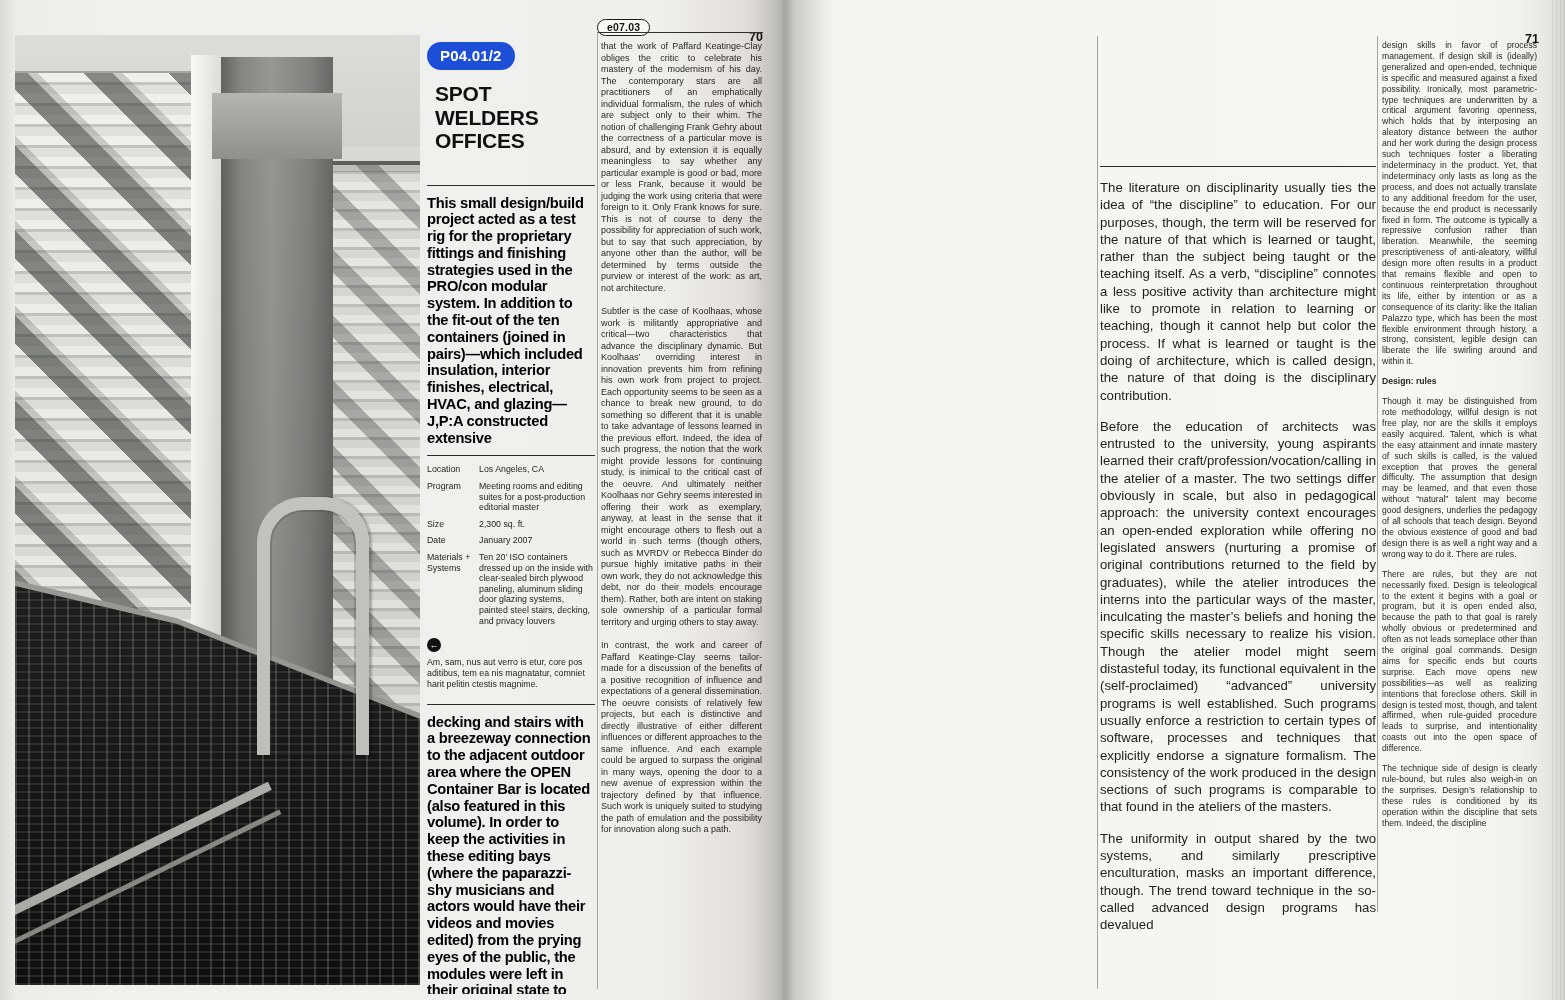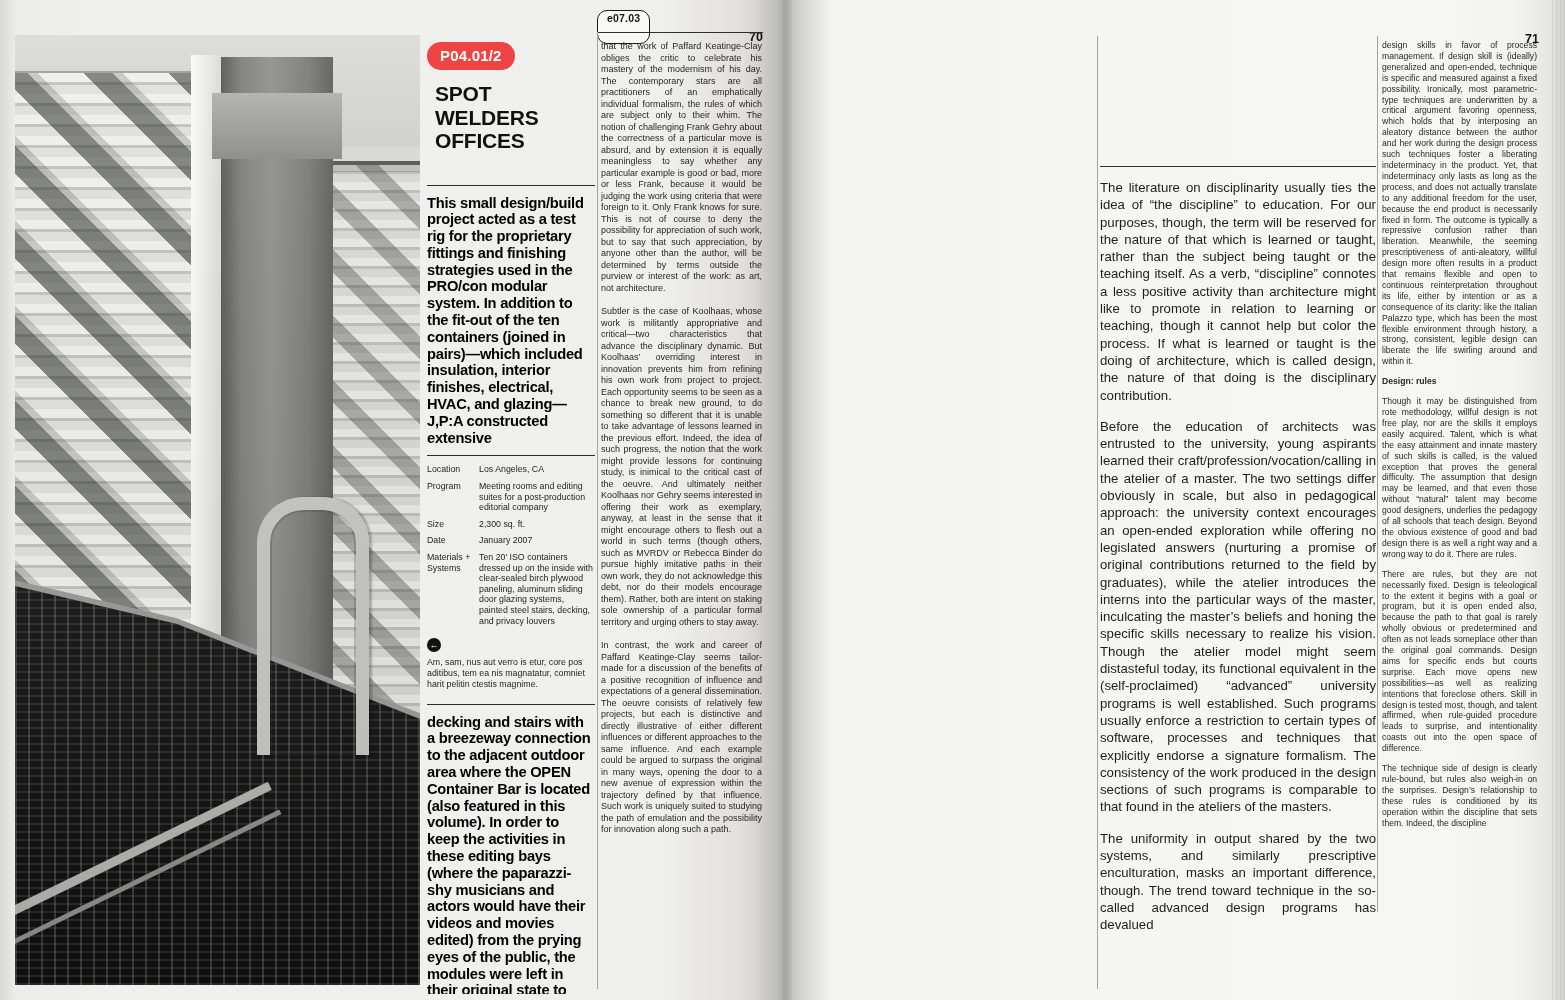--- a/index.html
+++ b/index.html
@@ -33,21 +33,21 @@
   .vrule { position:absolute; width:1px; background:#a3a3a1; }
   .vr-left   { left:597px; top:32px;  height:957px; }
   .vr-main   { left:1097px; top:36px; height:953px; }
   .vr-margin { left:1377px; top:36px; height:876px; }
   .hrule { position:absolute; height:0; border-top:1px solid #2e2e2e; }
   .lp-header-rule { left:597px;  top:32px;  width:166px; }
   .rp-head-rule   { left:1100px; top:166px; width:276px; }
 
   
   .lp-header { position:absolute; left:597px; top:10px; width:166px;
-    display:flex; justify-content:space-between; }
+    display:flex; justify-content:space-between; align-items:center; }
   .badge-outline {
     display:inline-block; border:1.5px solid #1a1a1a; border-radius:10px;
     padding:1px 9px 2px; font-size:10.5px; font-weight:bold; color:#141414;
     background:#f8f8f6; letter-spacing:0.2px;
   }
   .pagenum { font-size:12.5px; font-weight:bold; color:#141414;margin-top:20px; }
   .rp-pagenum { position:absolute; left:1505px; top:12px; width:34px; text-align:right; }
 
   
   .photo { position:absolute; left:15px; top:35px; width:405px; height:950px;
@@ -82,21 +82,21 @@
   .ph-handrail { position:absolute; left:242px; top:462px; width:86px; height:245px;
     border:13px solid #c6c7c3; border-bottom:none; border-radius:46px 46px 0 0;
     box-shadow:inset 0 0 0 2px rgba(55,55,55,0.25), 3px 0 2px rgba(0,0,0,0.25); }
   .ph-stair-rail { position:absolute; left:-30px; top:812px; width:300px; height:9px;
     background:#b3b4b0; transform:rotate(-26deg); box-shadow:0 28px 0 -2px #8d8e8a; }
   .photo::after { content:""; position:absolute; inset:0; pointer-events:none;
     background:linear-gradient(180deg, rgba(255,255,255,0.07), rgba(0,0,0,0.06)); }
 
   
   .info-col { position:absolute; left:427px; top:42px; width:168px; height:952px; overflow:hidden; color:#141414; }
-  .badge-solid { display:inline-block; background:#ef4444; color:#ffffff; font-weight:bold;
+  .badge-solid { display:inline-block; background:#1d4ed8; color:#ffffff; font-weight:bold;
     font-size:15px; padding:5px 13px 6px; border-radius:17px; letter-spacing:0.2px; }
   .project-title { margin:12px 8px 0; font-size:21px; line-height:23.5px; font-weight:bold;
     color:#101010; letter-spacing:-0.2px; }
   .irule { border:0; border-top:1px solid #2b2b2b; margin:0; }
   .irule-1 { margin-top:32px; }
   .irule-2 { margin-top:9px; }
   .irule-3 { margin-top:14px; }
   .intro { margin:9px 0 0; font-weight:bold; font-size:14.7px; line-height:16.8px;
     letter-spacing:-0.25px; color:#000000; }
   .details { margin-top:8px; font-size:8.8px; line-height:10.6px; color:#1e1e1e; }
@@ -161,21 +161,21 @@
     <hr class="irule irule-1">
     <p class="intro">This small design/build project acted as a test rig for the proprietary fittings and finishing strategies used in the PRO/con modular system. In addition to the fit-out of the ten containers (joined in pairs)—which included insulation, interior finishes, electrical, HVAC, and glazing—J,P:A constructed extensive</p>
     <hr class="irule irule-2">
     <div class="details">
       <div class="detail-row">
         <span class="detail-label">Location</span>
         <span class="detail-value">Los Angeles, CA</span>
       </div>
       <div class="detail-row">
         <span class="detail-label">Program</span>
-        <span class="detail-value">Meeting rooms and editing suites for a post-production editorial company</span>
+        <span class="detail-value">Meeting rooms and editing suites for a post-production editorial master</span>
       </div>
       <div class="detail-row">
         <span class="detail-label">Size</span>
         <span class="detail-value">2,300 sq. ft.</span>
       </div>
       <div class="detail-row">
         <span class="detail-label">Date</span>
         <span class="detail-value">January 2007</span>
       </div>
       <div class="detail-row">

